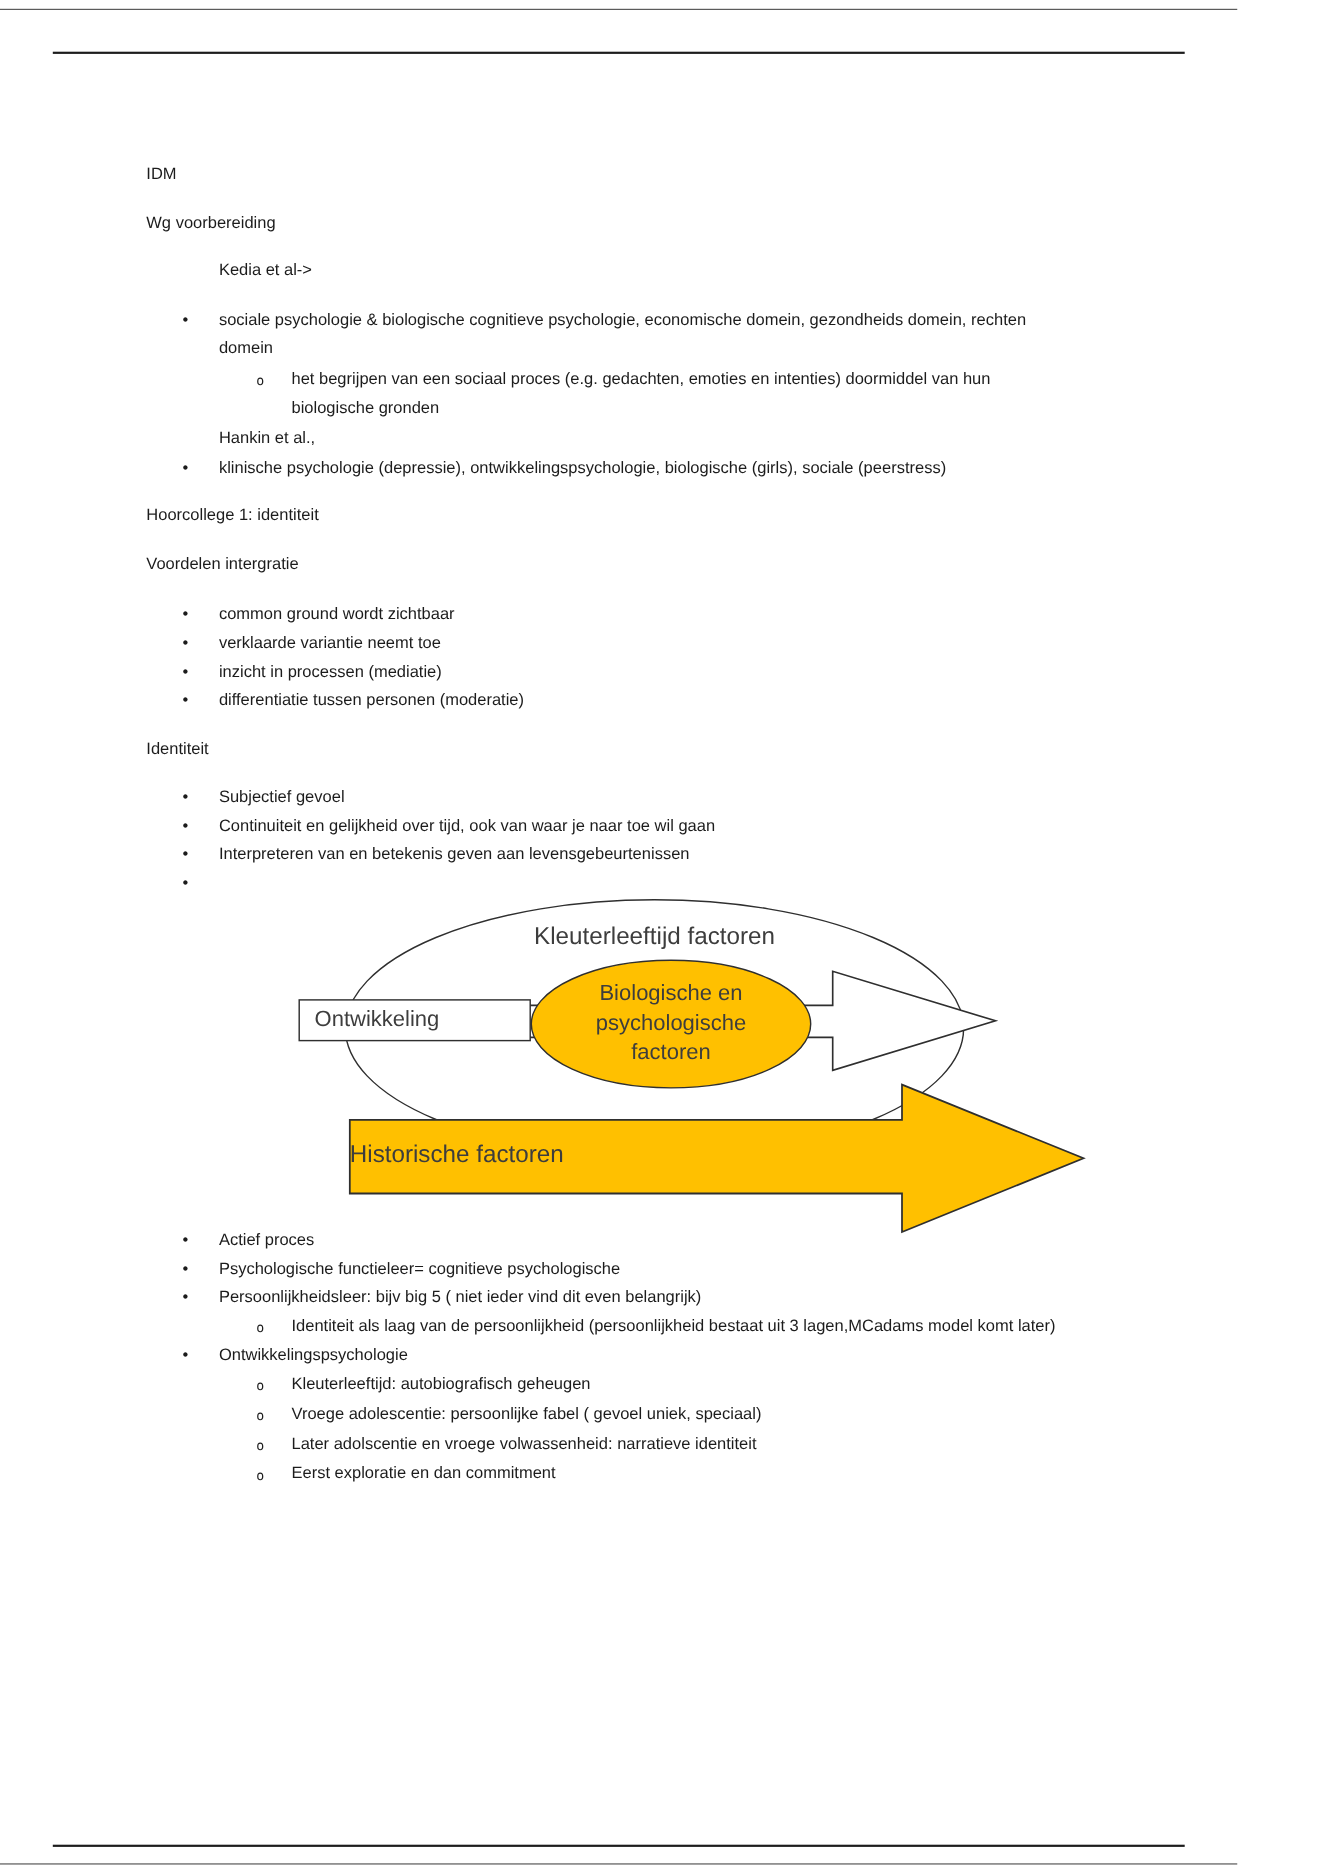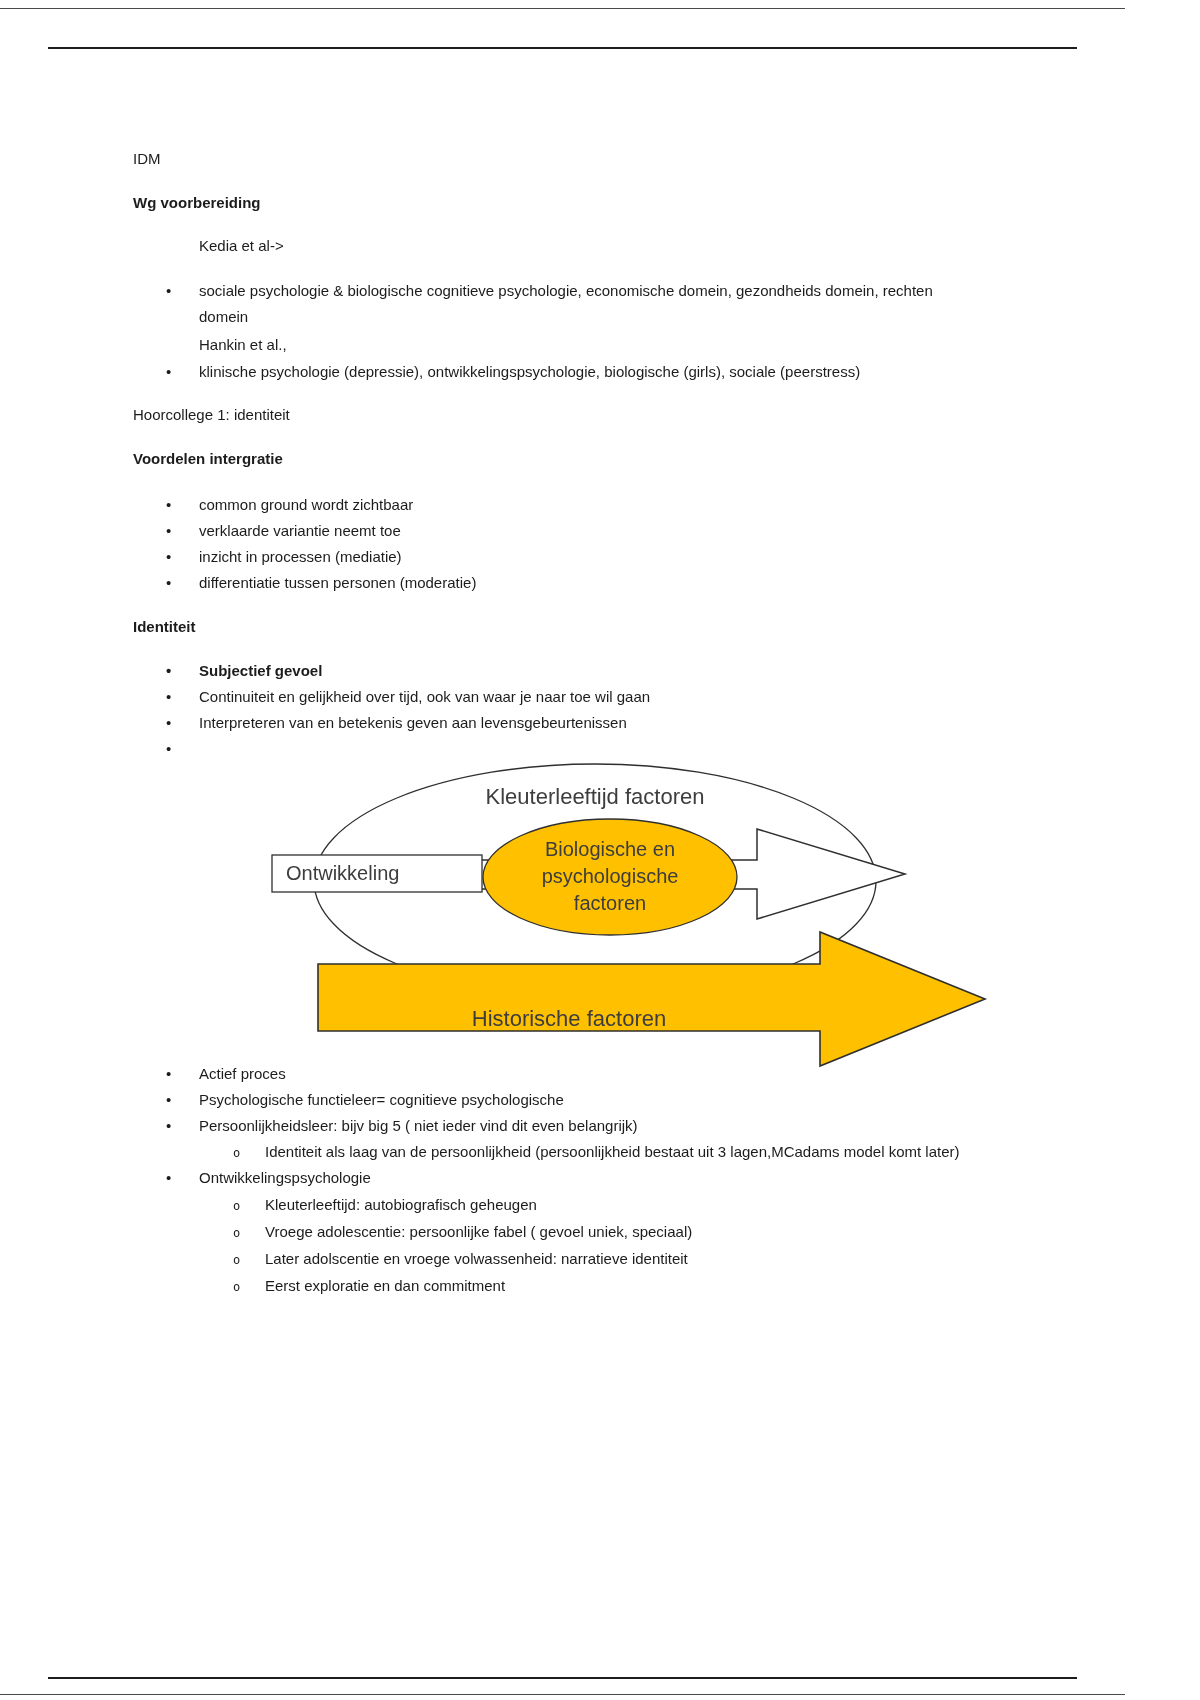--- a/index.html
+++ b/index.html
@@ -31,59 +31,60 @@
   .b2 { position: relative; margin-left: 100px; padding-left: 32px; }
   .b2::before {
     content: "o"; position: absolute; left: 0; top: 1px;
     font-family: "DejaVu Sans Mono", monospace; font-size: 12px;
   }
   .b1.empty { min-height: 26px; }
 
   .mt1  { margin-top: 1px; }
   .mt2  { margin-top: 2px; }
   .mt17 { margin-top: 17px; }
-  .mt18 { margin-top: 18px; font-weight: bold; }
+  .mt18 { margin-top: 18px; }
   .mt19 { margin-top: 19px; }
   .mt20 { margin-top: 20px; }
   .sp   { margin-top: 1px; }
   .pullup { margin-top: -8px; }
 
   .w800 { max-width: 800px; }
   .w780 { max-width: 780px; }
   .w700 { max-width: 700px; }
 
   .diagram {
     position: relative;
     margin-left: 39px;
     margin-top: -3px;
     width: 828px; height: 310px;
   }
   .diagram svg { position: absolute; left: 0; top: 0; }
   .dg-label { position: absolute; color: #3d3d3d; }
   .lbl-socio        { left: 173px; top: 24px;  width: 500px; text-align: center; font-size: 22px; line-height: 28px; }
   .lbl-ontwikkeling { left: 100px; top: 96px;  width: 210px; height: 37px; line-height: 37px; padding-left: 14px; font-size: 20px; }
   .lbl-bio          { left: 348px; top: 77px;  width: 180px; text-align: center; font-size: 20px; line-height: 27px; }
-  .lbl-hist         { left: 146px; top: 222px; width: 502px; text-align: center; font-size: 22px; line-height: 28px; margin-top: 24px; }
+  .lbl-hist         { left: 146px; top: 222px; width: 502px; font-size: 22px; line-height: 28px; }
 </style>
 </head>
 <body>
 
 <div class="page">
 
   <div class="rule-outer-top"></div>
   <div class="rule-top"></div>
 
   <div class="content">
 
     <p>IDM</p>
     <p class="mt18">Wg voorbereiding</p>
 
     <p class="indent1 mt17">Kedia et al-&gt;</p>
 
     <div class="b1 mt19 w800">sociale psychologie &amp; biologische cognitieve psychologie, economische domein, gezondheids domein, rechten domein</div>
+    <div class="b2 mt2 w700">het begrijpen van een sociaal proces (e.g. gedachten, emoties en intenties) doormiddel van hun biologische gronden</div>
     <p class="indent1 mt2">Hankin et al.,</p>
     <div class="b1 mt1">klinische psychologie (depressie),  ontwikkelingspsychologie, biologische (girls), sociale (peerstress)</div>
 
     <p class="mt17">Hoorcollege 1: identiteit</p>
 
     <p class="mt18">Voordelen intergratie</p>
     <div class="b1 mt20">common ground wordt zichtbaar</div>
     <div class="b1">verklaarde variantie neemt toe</div>
     <div class="b1">inzicht in processen (mediatie)</div>
     <div class="b1">differentiatie tussen personen (moderatie)</div>

